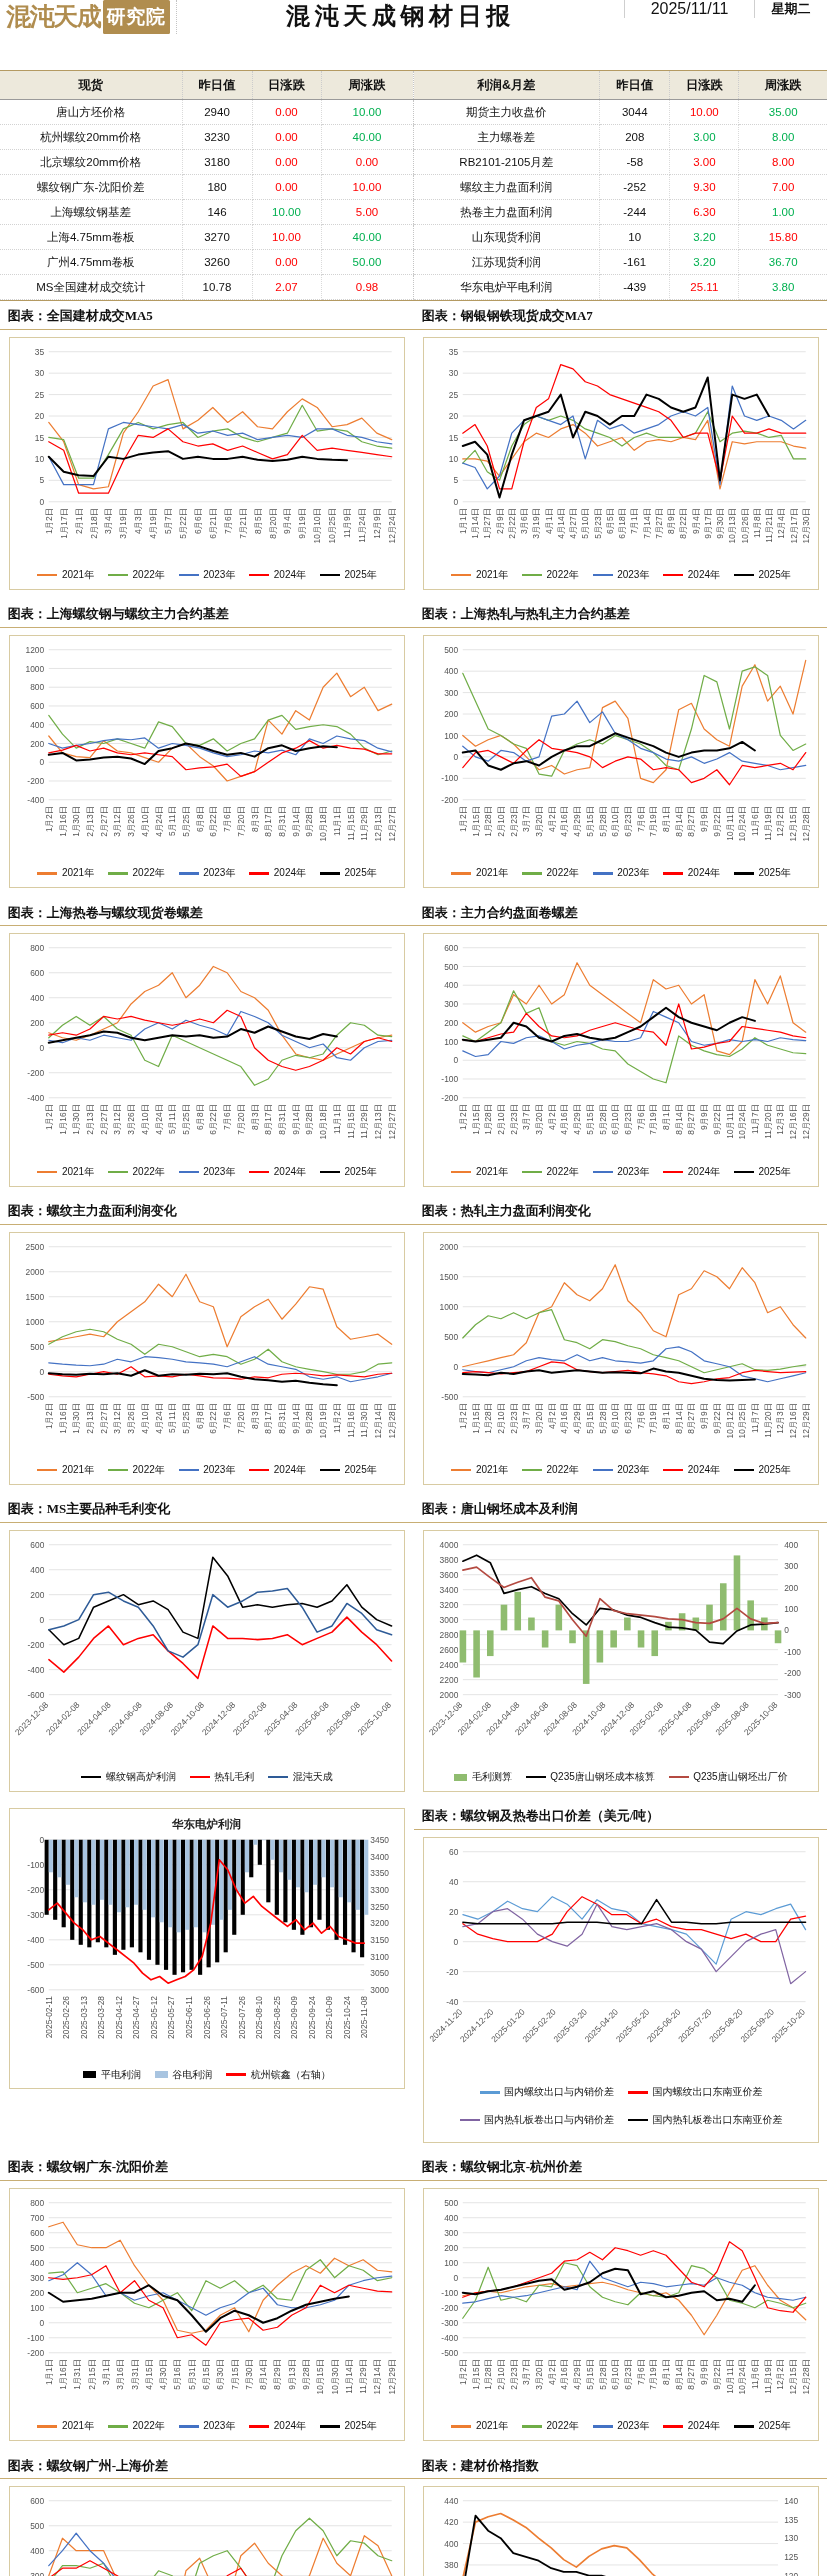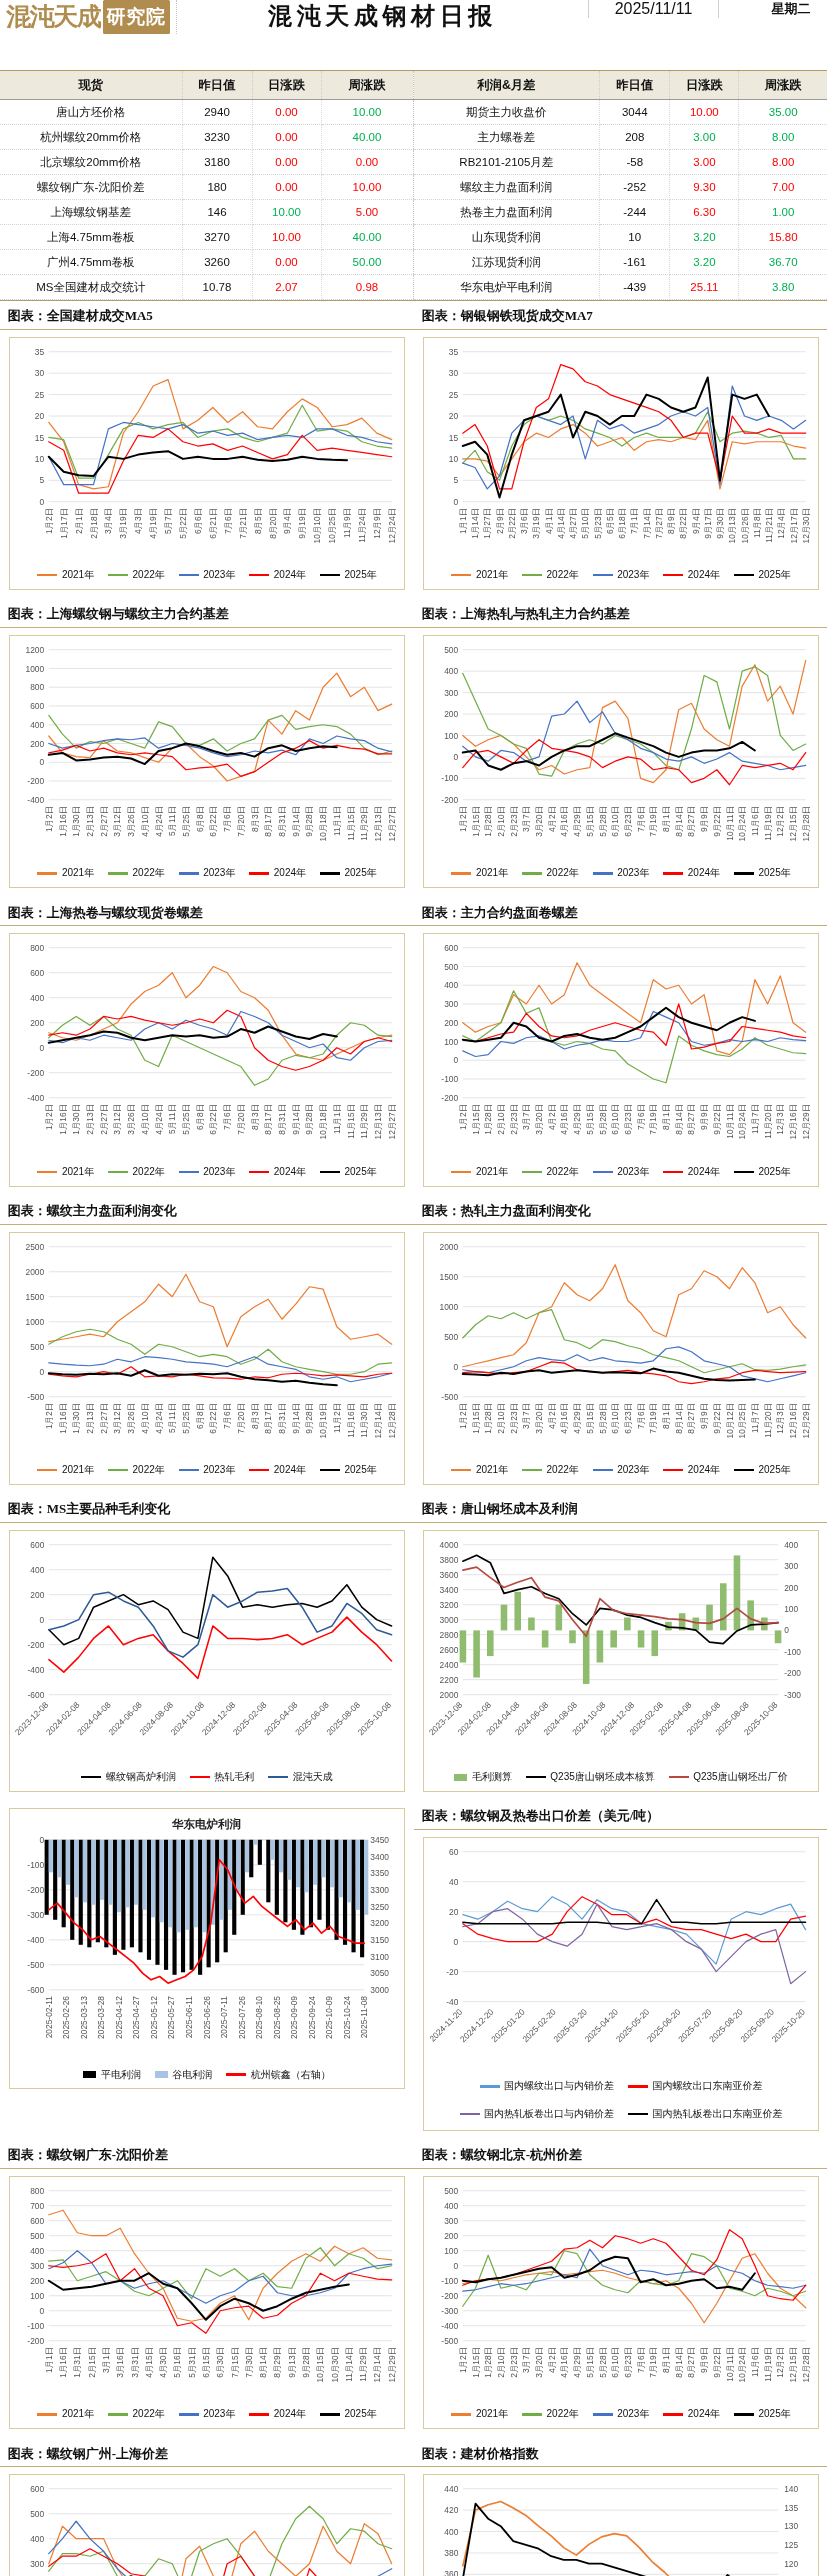--- a/index.html
+++ b/index.html
@@ -4,21 +4,21 @@
 <style>
   html,body{margin:0;padding:0;background:#fff;}
   body{width:827px;font-family:"Liberation Sans","DejaVu Sans",sans-serif;color:#111;}
   
   .hdr{display:flex;height:70px;border-bottom:1.5px solid #b49a62;align-items:flex-start;background:#fff;}
   .logo{width:176px;display:flex;align-items:center;justify-content:center;gap:2.3px;border-right:0.8px dotted #c4c4c4;}
   .logo-main{color:#b08d4f;font-family:"Liberation Serif","DejaVu Serif",serif;font-weight:bold;font-size:25px;letter-spacing:-1.5px;}
   .logo-badge{background:#b08d4f;color:#fff;font-weight:bold;font-size:19px;padding:3.8px 3.8px;border-radius:1.5px;letter-spacing:0.8px;}
   .hdr-title{flex:1;display:flex;align-items:center;justify-content:center;font-size:24px;font-weight:bold;font-family:"Liberation Serif","DejaVu Serif",serif;letter-spacing:4.6px;}
   .hdr-date{width:129px;border-left:0.8px solid #cfcfcf;display:flex;align-items:center;justify-content:center;font-size:16px;font-weight:normal;}
-  .hdr-week{width:72px;border-left:0.8px solid #cfcfcf;display:flex;align-items:center;justify-content:center;font-size:13px;font-weight:bold;padding-left:36px;}
+  .hdr-week{width:72px;border-left:0.8px solid #cfcfcf;display:flex;align-items:center;justify-content:center;font-size:13px;font-weight:bold;}
   
   .tables{display:flex;border-bottom:1.5px solid #b49a62;}
   table{border-collapse:collapse;font-size:11.5px;text-align:center;table-layout:fixed;}
   table.t{width:414px;}
   table.t-left{border-right:0.8px dotted #c4c4c4;}
   th{background:#ede9dc;font-weight:bold;height:26px;border-bottom:0.8px solid #9a9a9a;border-right:0.8px dotted #cccccc;font-size:12.3px;}
   td{height:22px;border-bottom:0.8px dotted #d2d2d2;border-right:0.8px dotted #dadada;}
   th:last-child,td:last-child{border-right:none;}
   .c-red{color:#ff0000;}
   .c-green{color:#00b050;}
@@ -1065,21 +1065,21 @@
           <text class="tick" transform="rotate(-45 129.5 224)" x="129.5" y="224" text-anchor="end">2025-01-20</text>
           <text class="tick" transform="rotate(-45 170.2 224)" x="170.2" y="224" text-anchor="end">2025-02-20</text>
           <text class="tick" transform="rotate(-45 210.9 224)" x="210.9" y="224" text-anchor="end">2025-03-20</text>
           <text class="tick" transform="rotate(-45 251.6 224)" x="251.6" y="224" text-anchor="end">2025-04-20</text>
           <text class="tick" transform="rotate(-45 292.4 224)" x="292.4" y="224" text-anchor="end">2025-05-20</text>
           <text class="tick" transform="rotate(-45 333.1 224)" x="333.1" y="224" text-anchor="end">2025-06-20</text>
           <text class="tick" transform="rotate(-45 373.8 224)" x="373.8" y="224" text-anchor="end">2025-07-20</text>
           <text class="tick" transform="rotate(-45 414.5 224)" x="414.5" y="224" text-anchor="end">2025-08-20</text>
           <text class="tick" transform="rotate(-45 455.3 224)" x="455.3" y="224" text-anchor="end">2025-09-20</text>
           <text class="tick" transform="rotate(-45 496.0 224)" x="496.0" y="224" text-anchor="end">2025-10-20</text>
-        </svg><div class="legend" style="max-width: 360px; margin: 2px auto;">
+        </svg><div class="legend" style="max-width: 360px; margin: 8px auto;">
           <span class="li">
             <span class="sw" style="background: rgb(91, 155, 213);"></span>
             <span>国内螺纹出口与内销价差</span>
           </span>
           <span class="li">
             <span class="sw" style="background: rgb(255, 0, 0);"></span>
             <span>国内螺纹出口东南亚价差</span>
           </span>
           <span class="li">
             <span class="sw" style="background: rgb(128, 100, 162);"></span>

